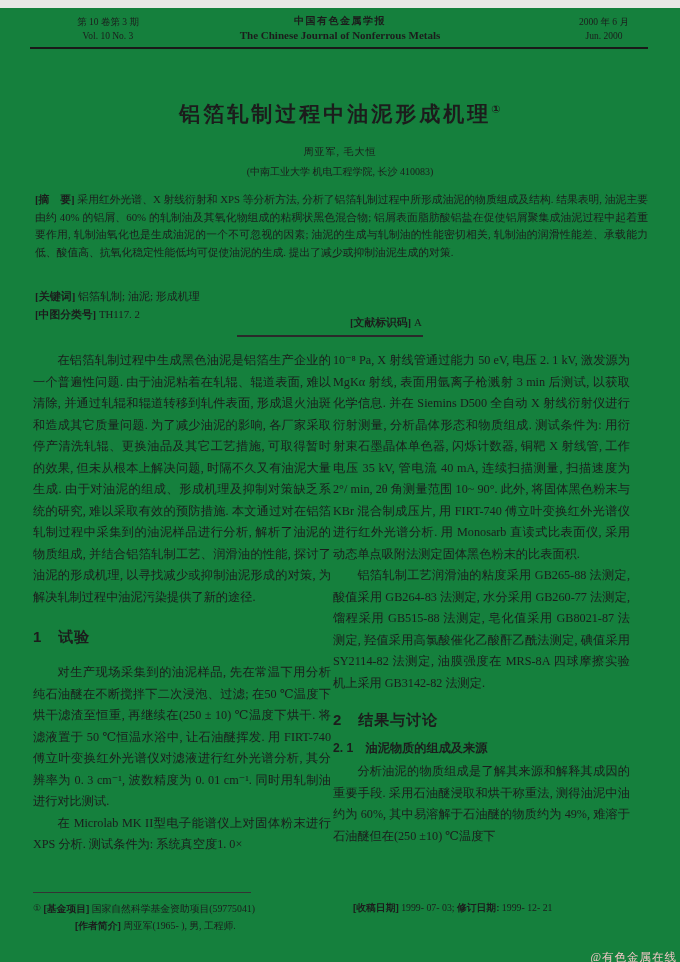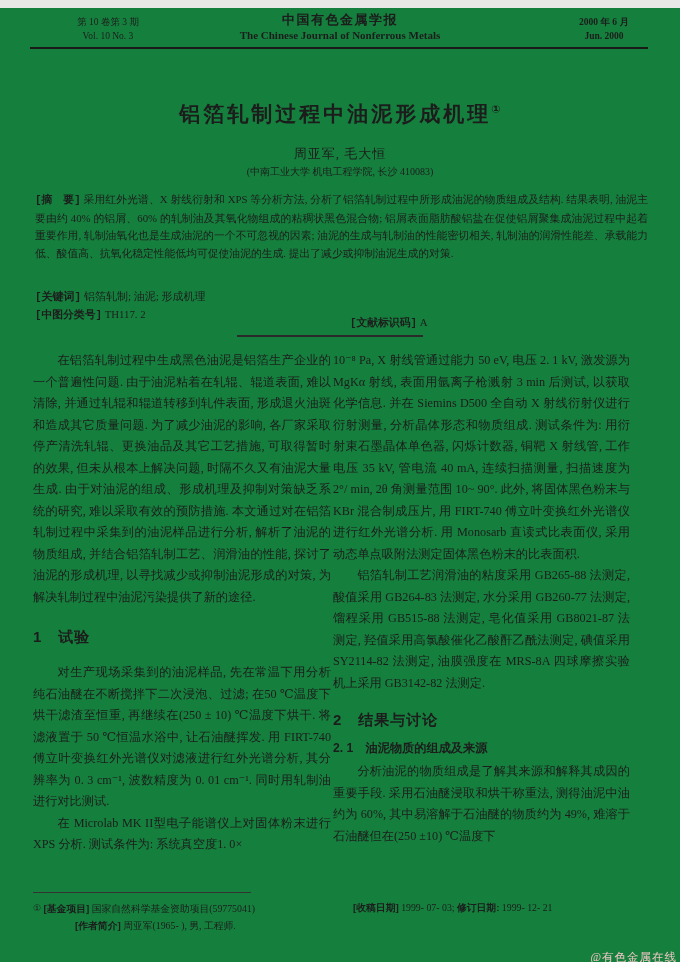--- a/index.html
+++ b/index.html
@@ -5,36 +5,36 @@
   html,body{margin:0;padding:0;background:#e8e8e6;}
   .page{
     position:relative;width:680px;height:962px;margin:8px auto;
     background:#15803d;color:#1c1c1c;overflow:hidden;
     font-family:"Liberation Serif","DejaVu Serif",serif;
   }
 
   
   .hdr-left{position:absolute;left:48px;top:7px;width:120px;text-align:center;font-size:9.5px;line-height:14px;}
   .hdr-center{position:absolute;left:0;right:0;top:5px;text-align:center;}
-  .journal-cn{font-size:13px;font-weight:bold;letter-spacing:1.5px;line-height:15px;font-family:Liberation Mono, monospace;}
+  .journal-cn{font-size:10px;font-weight:bold;letter-spacing:1.5px;line-height:15px;font-family:Liberation Serif, serif;}
   .journal-en{font-size:11px;font-weight:bold;line-height:14px;}
-  .hdr-right{position:absolute;right:26px;top:7px;width:100px;text-align:center;font-size:9.5px;line-height:14px;font-weight:bold;}
+  .hdr-right{position:absolute;right:26px;top:7px;width:100px;text-align:center;font-size:9.5px;line-height:14px;}
   .hdr-rule{position:absolute;left:30px;right:32px;top:39px;height:2px;background:#1a1a1a;}
 
   
   .artnum{position:absolute;left:33px;top:46px;font-size:10.8px;}
   .artnum .lbl{font-weight:bold;font-family:"Liberation Sans","DejaVu Sans",sans-serif;}
   .title{position:absolute;left:0;right:0;top:92px;text-align:center;font-size:21px;font-weight:bold;
          letter-spacing:3px;font-family:"Liberation Sans","DejaVu Sans",sans-serif;}
   .title sup{font-size:11px;letter-spacing:0;}
-  .authors{position:absolute;left:0;right:0;top:137px;text-align:center;font-size:13px;letter-spacing:1px;}
+  .authors{position:absolute;left:0;right:0;top:137px;text-align:center;font-size:10px;letter-spacing:1px;}
   .affil{position:absolute;left:0;right:0;top:157px;text-align:center;font-size:10px;}
 
   .abstract{position:absolute;left:35px;right:32px;top:183px;font-size:10.8px;line-height:17.6px;text-align:justify;}
-  .abstract .lbl,.kwrow .lbl,.clcrow .lbl{font-weight:bold;font-family:Liberation Mono, monospace;}
+  .abstract .lbl,.kwrow .lbl,.clcrow .lbl{font-weight:bold;font-family:Liberation Serif, serif;}
   .kwrow{position:absolute;left:35px;right:32px;top:281px;font-size:11px;}
   .clcrow{position:absolute;left:35px;right:32px;top:300px;font-size:10.8px;}
   .clc-doc{position:absolute;left:315px;top:8px;}
   .mid-rule{position:absolute;left:237px;top:327px;width:186px;height:2px;background:#2a2a2a;}
 
   
   .col{position:absolute;top:342px;}
   .col-left{left:33px;width:298px;}
   .col-right{left:333px;width:297px;}
   .col p{margin:0;font-size:12.2px;line-height:21.5px;text-align:justify;}

